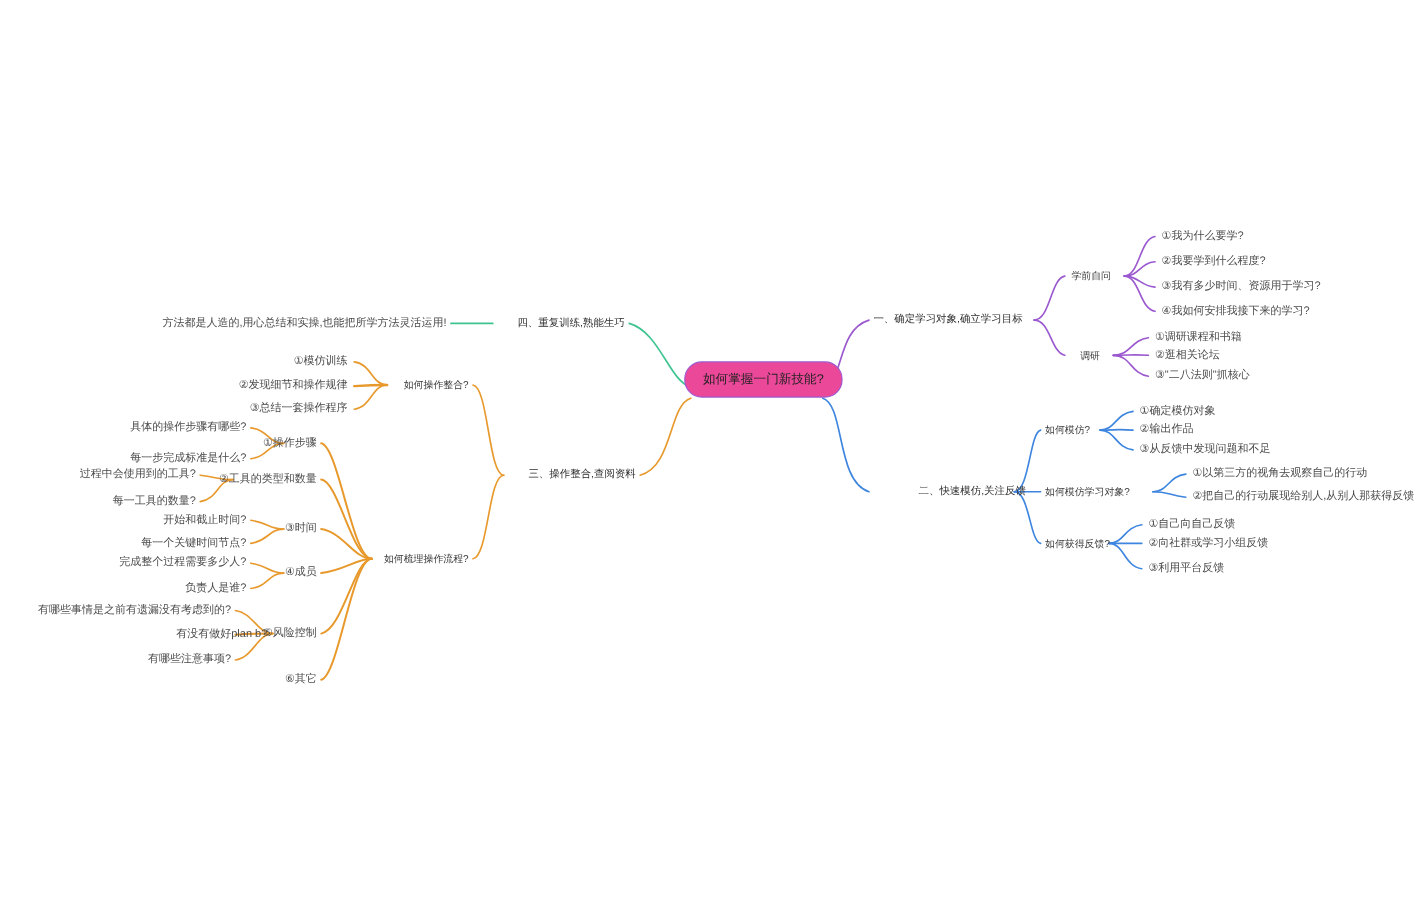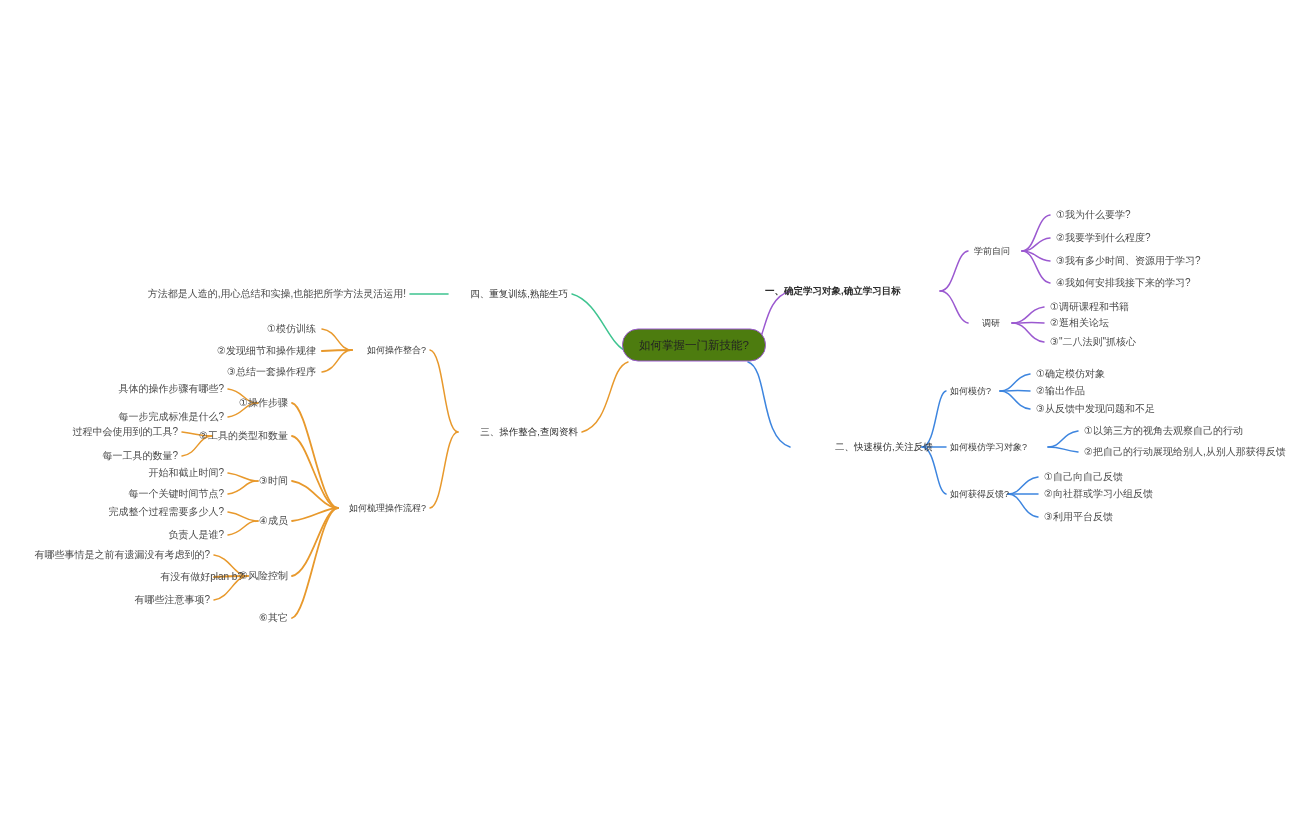--- a/index.html
+++ b/index.html
@@ -18,21 +18,21 @@
     line-height:12px;
     letter-spacing:0px;
   }
   .lv1-label{font-size:9.5px;color:#2e2e2e;}
   .lv2-label{font-size:9px;color:#3a3a3a;}
   .leaf-label{font-size:10px;color:#4a4a4a;}
   .center-node{
     position:absolute;
     border:1.6px solid #9b59d0;
     border-radius:16px;
-    background:#4d7c0f;
+    background:#ec4899;
     font-size:11.5px;
     color:#222;
     padding:8px 16px;
     white-space:nowrap;
     box-sizing:border-box;
   }
   .anchor-r{transform:translate(0,-50%);}
   .anchor-l{transform:translate(-100%,-50%);}
 </style>
 </head>
@@ -105,21 +105,21 @@
     <path d="M248 576 C 234 576, 230 557, 214 555" stroke="#e8992c"></path>
     <path d="M248 576 C 234 576, 230 576, 214 577" stroke="#e8992c" stroke-width="1.8"></path>
     <path d="M248 576 C 234 576, 230 598, 214 600" stroke="#e8992c"></path>
 
     <path d="M448 294 L 410 294" stroke="#3ec490" stroke-width="1.6"></path>
   </g>
 </svg>
 
 <div class="center-node" style="left:622px;top:345px;transform:translate(0,-50%);">如何掌握一门新技能?</div>
 
-<div class="node-label lv1-label anchor-r" style="left:765px;top:291px;font-weight:bold;">一、确定学习对象,确立学习目标</div>
+<div class="node-label lv1-label anchor-r" style="left:794px;top:291px;">一、确定学习对象,确立学习目标</div>
 
 <div class="node-label lv2-label anchor-r" style="left:974px;top:251px;">学前自问</div>
 <div class="node-label leaf-label anchor-r" style="left:1056px;top:215px;">①我为什么要学?</div>
 <div class="node-label leaf-label anchor-r" style="left:1056px;top:238px;">②我要学到什么程度?</div>
 <div class="node-label leaf-label anchor-r" style="left:1056px;top:261px;">③我有多少时间、资源用于学习?</div>
 <div class="node-label leaf-label anchor-r" style="left:1056px;top:283px;">④我如何安排我接下来的学习?</div>
 
 <div class="node-label lv2-label anchor-r" style="left:982px;top:323px;">调研</div>
 <div class="node-label leaf-label anchor-r" style="left:1050px;top:307px;">①调研课程和书籍</div>
 <div class="node-label leaf-label anchor-r" style="left:1050px;top:323px;">②逛相关论坛</div>

